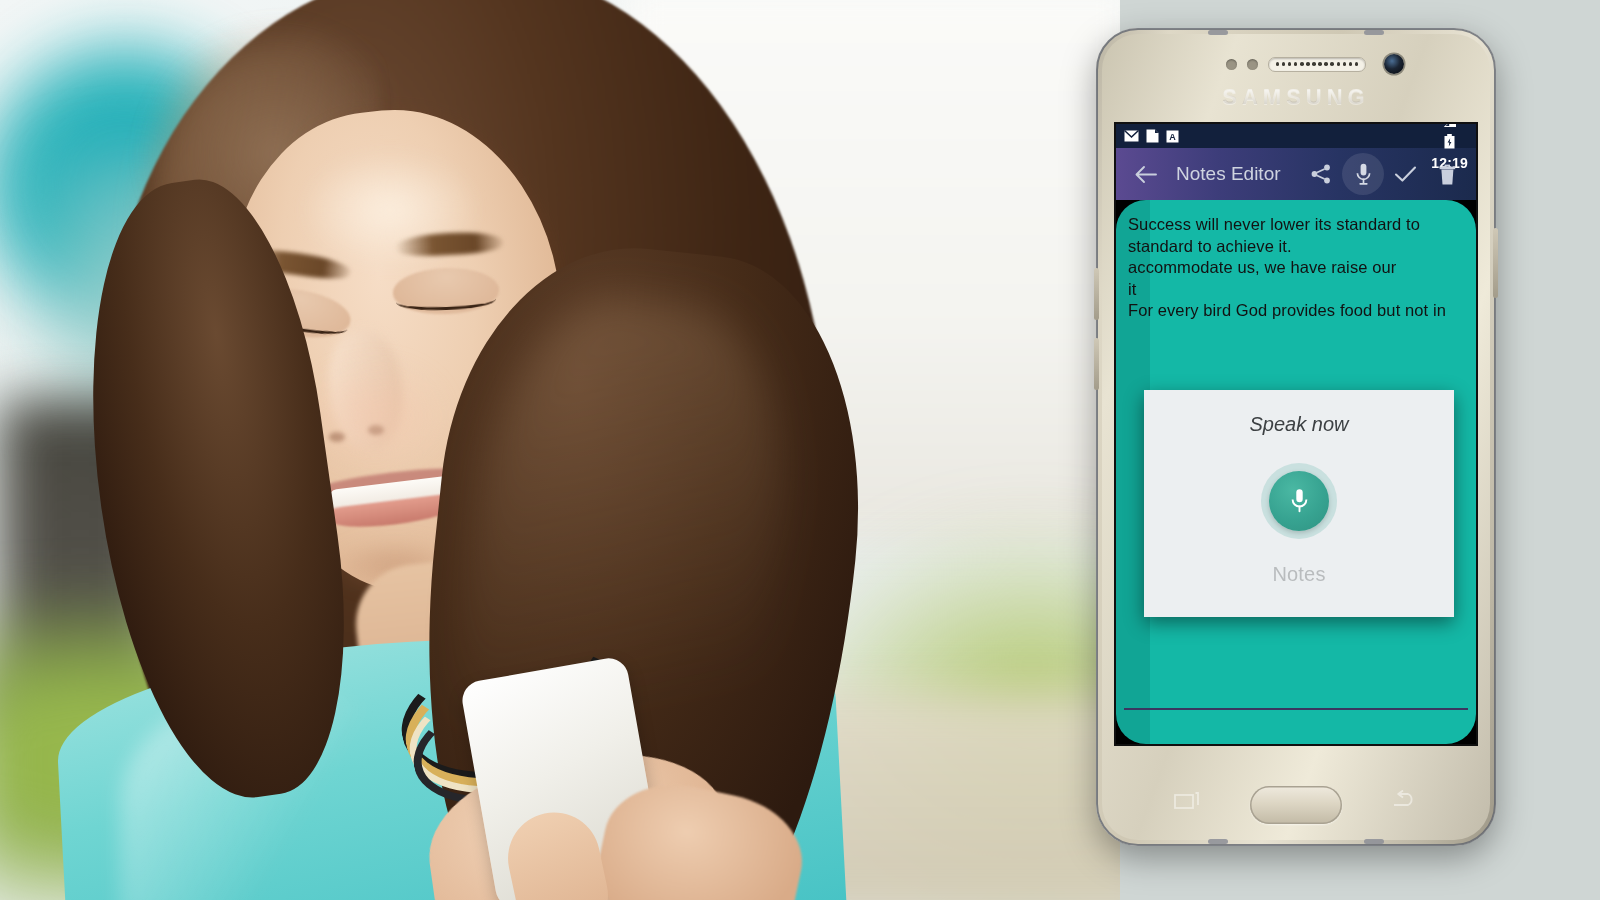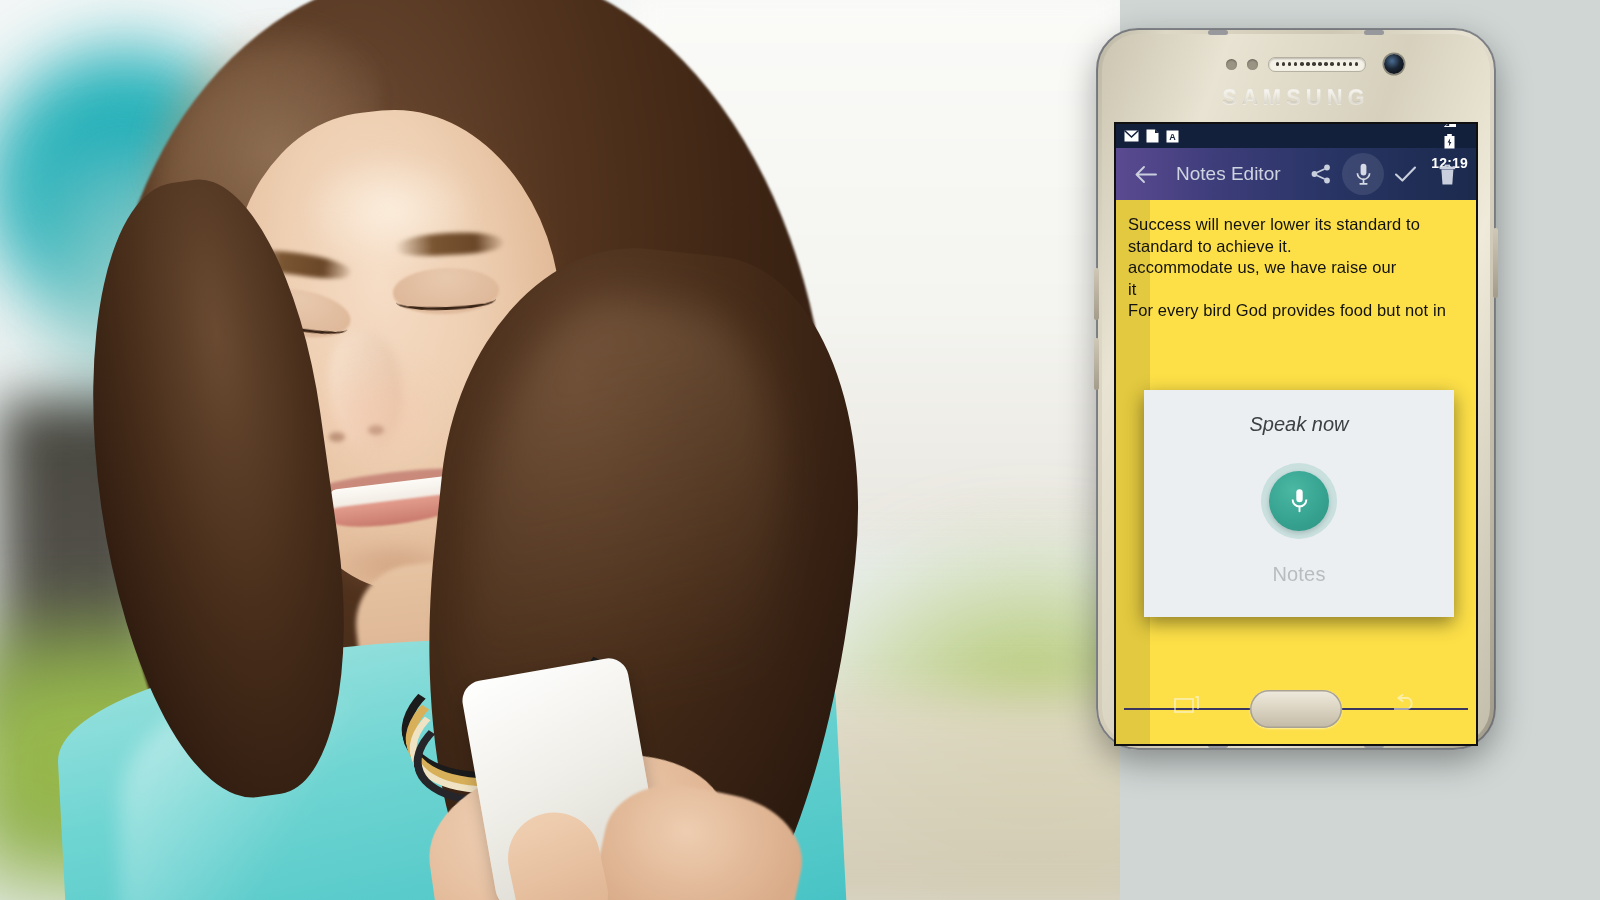--- a/index.html
+++ b/index.html
@@ -143,21 +143,21 @@
   .hand2{position:absolute;left:600px;top:790px;width:200px;height:150px;
     background:radial-gradient(ellipse at 40% 30%,#eecdb0,#d9ab88 70%);
     border-radius:40%;transform:rotate(12deg);filter:blur(.8px);}
   .phone-held{position:absolute;left:478px;top:668px;width:168px;height:230px;
     background:linear-gradient(160deg,#ffffff 0%,#f0efe9 45%,#d9d7cd 100%);
     border-radius:20px;transform:rotate(-10deg);box-shadow:0 6px 16px rgba(0,0,0,.22);}
   .thumb{position:absolute;left:512px;top:812px;width:92px;height:130px;
     background:linear-gradient(170deg,#f0d0b2,#dcaf8c);border-radius:46px;transform:rotate(-12deg);}
 
   
-  .device{position:absolute;left:1096px;top:28px;width:400px;height:722px;}
+  .device{position:absolute;left:1096px;top:28px;width:400px;height:818px;}
   .device-frame{position:absolute;inset:0;border-radius:42px;
     background:linear-gradient(105deg,#b9b3a2 0%,#ded8c6 12%,#cfc8b4 40%,#e7e2d2 62%,#bdb7a5 88%,#9d9787 100%);
     box-shadow:0 12px 34px rgba(0,0,0,.35), inset 0 0 0 1px rgba(255,255,255,.45);}
   .device-edge{position:absolute;inset:0;border-radius:42px;
     border:2px solid rgba(90,95,105,.75);}
   .device-face{position:absolute;left:6px;top:6px;right:6px;bottom:6px;border-radius:36px;
     background:linear-gradient(110deg,#cbc5b1 0%,#e8e3d2 20%,#d6d0bd 48%,#efead9 70%,#c2bcab 100%);}
 
   .top-sensors{position:absolute;left:0;right:0;top:28px;height:16px;display:flex;
     align-items:center;justify-content:center;gap:10px;}
@@ -191,21 +191,21 @@
   
   .toolbar{height:52px;display:flex;align-items:center;padding:0 8px;
     background:linear-gradient(90deg,#5b4a91 0%,#3d3d7a 28%,#273463 62%,#1b2a4d 100%);
     color:#c9cfdd;}
   .tb-title{font-size:19px;color:#cfd4e0;margin-left:10px;margin-right:auto;}
   .tb-btn{width:42px;height:42px;display:flex;align-items:center;justify-content:center;
     border-radius:50%;}
   .tb-btn.active{background:rgba(255,255,255,.10);}
 
   
-  .notebody{position:relative;height:544px;background:#fde047;}
+  .notebody{position:relative;height:544px;background:#14b8a6;border-radius:30px;}
   .notebody::before{content:"";position:absolute;left:0;top:0;width:34px;height:100%;
     background:rgba(0,0,0,.10);}
   .notetext{position:relative;padding:14px 10px 0 12px;color:#121212;font-size:16.5px;
     line-height:21.5px;letter-spacing:.1px;}
   .underline{position:absolute;left:8px;right:8px;bottom:34px;height:1.6px;background:#3b3660;}
 
   
   .dialog{position:absolute;left:28px;top:190px;width:310px;height:227px;
     background:#eceff1;box-shadow:0 6px 18px rgba(0,0,0,.45);
     display:flex;flex-direction:column;align-items:center;}

